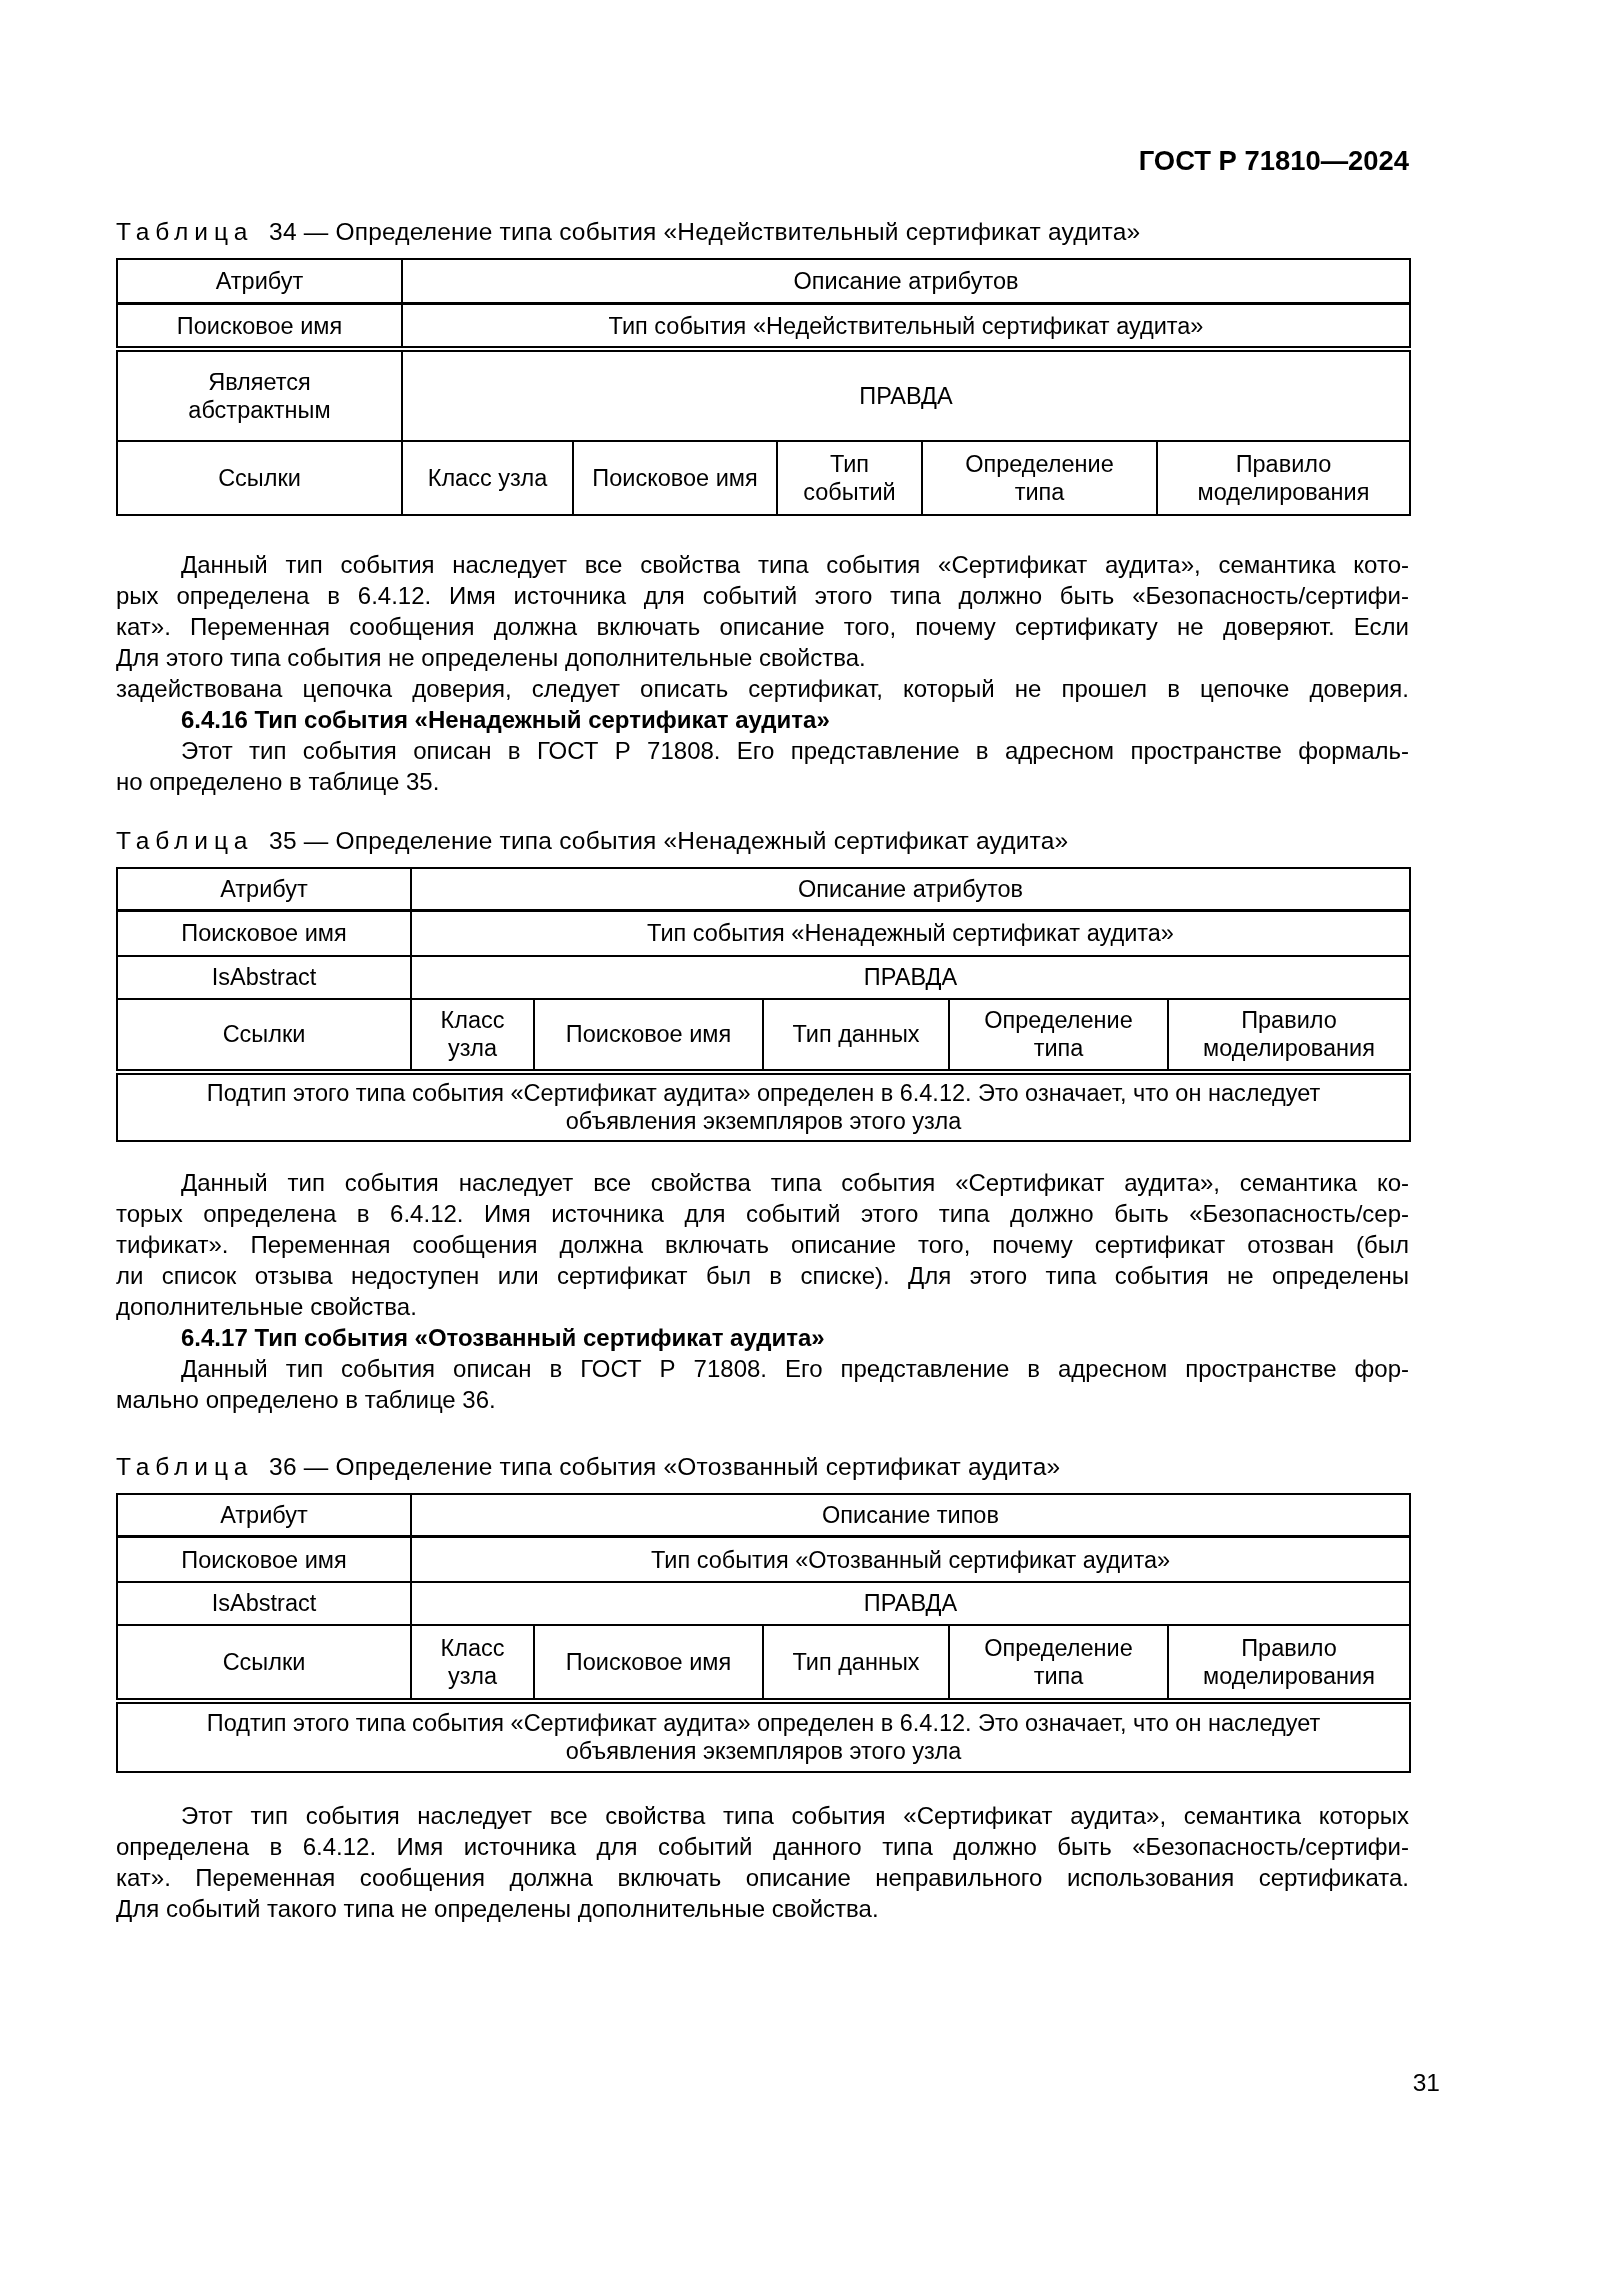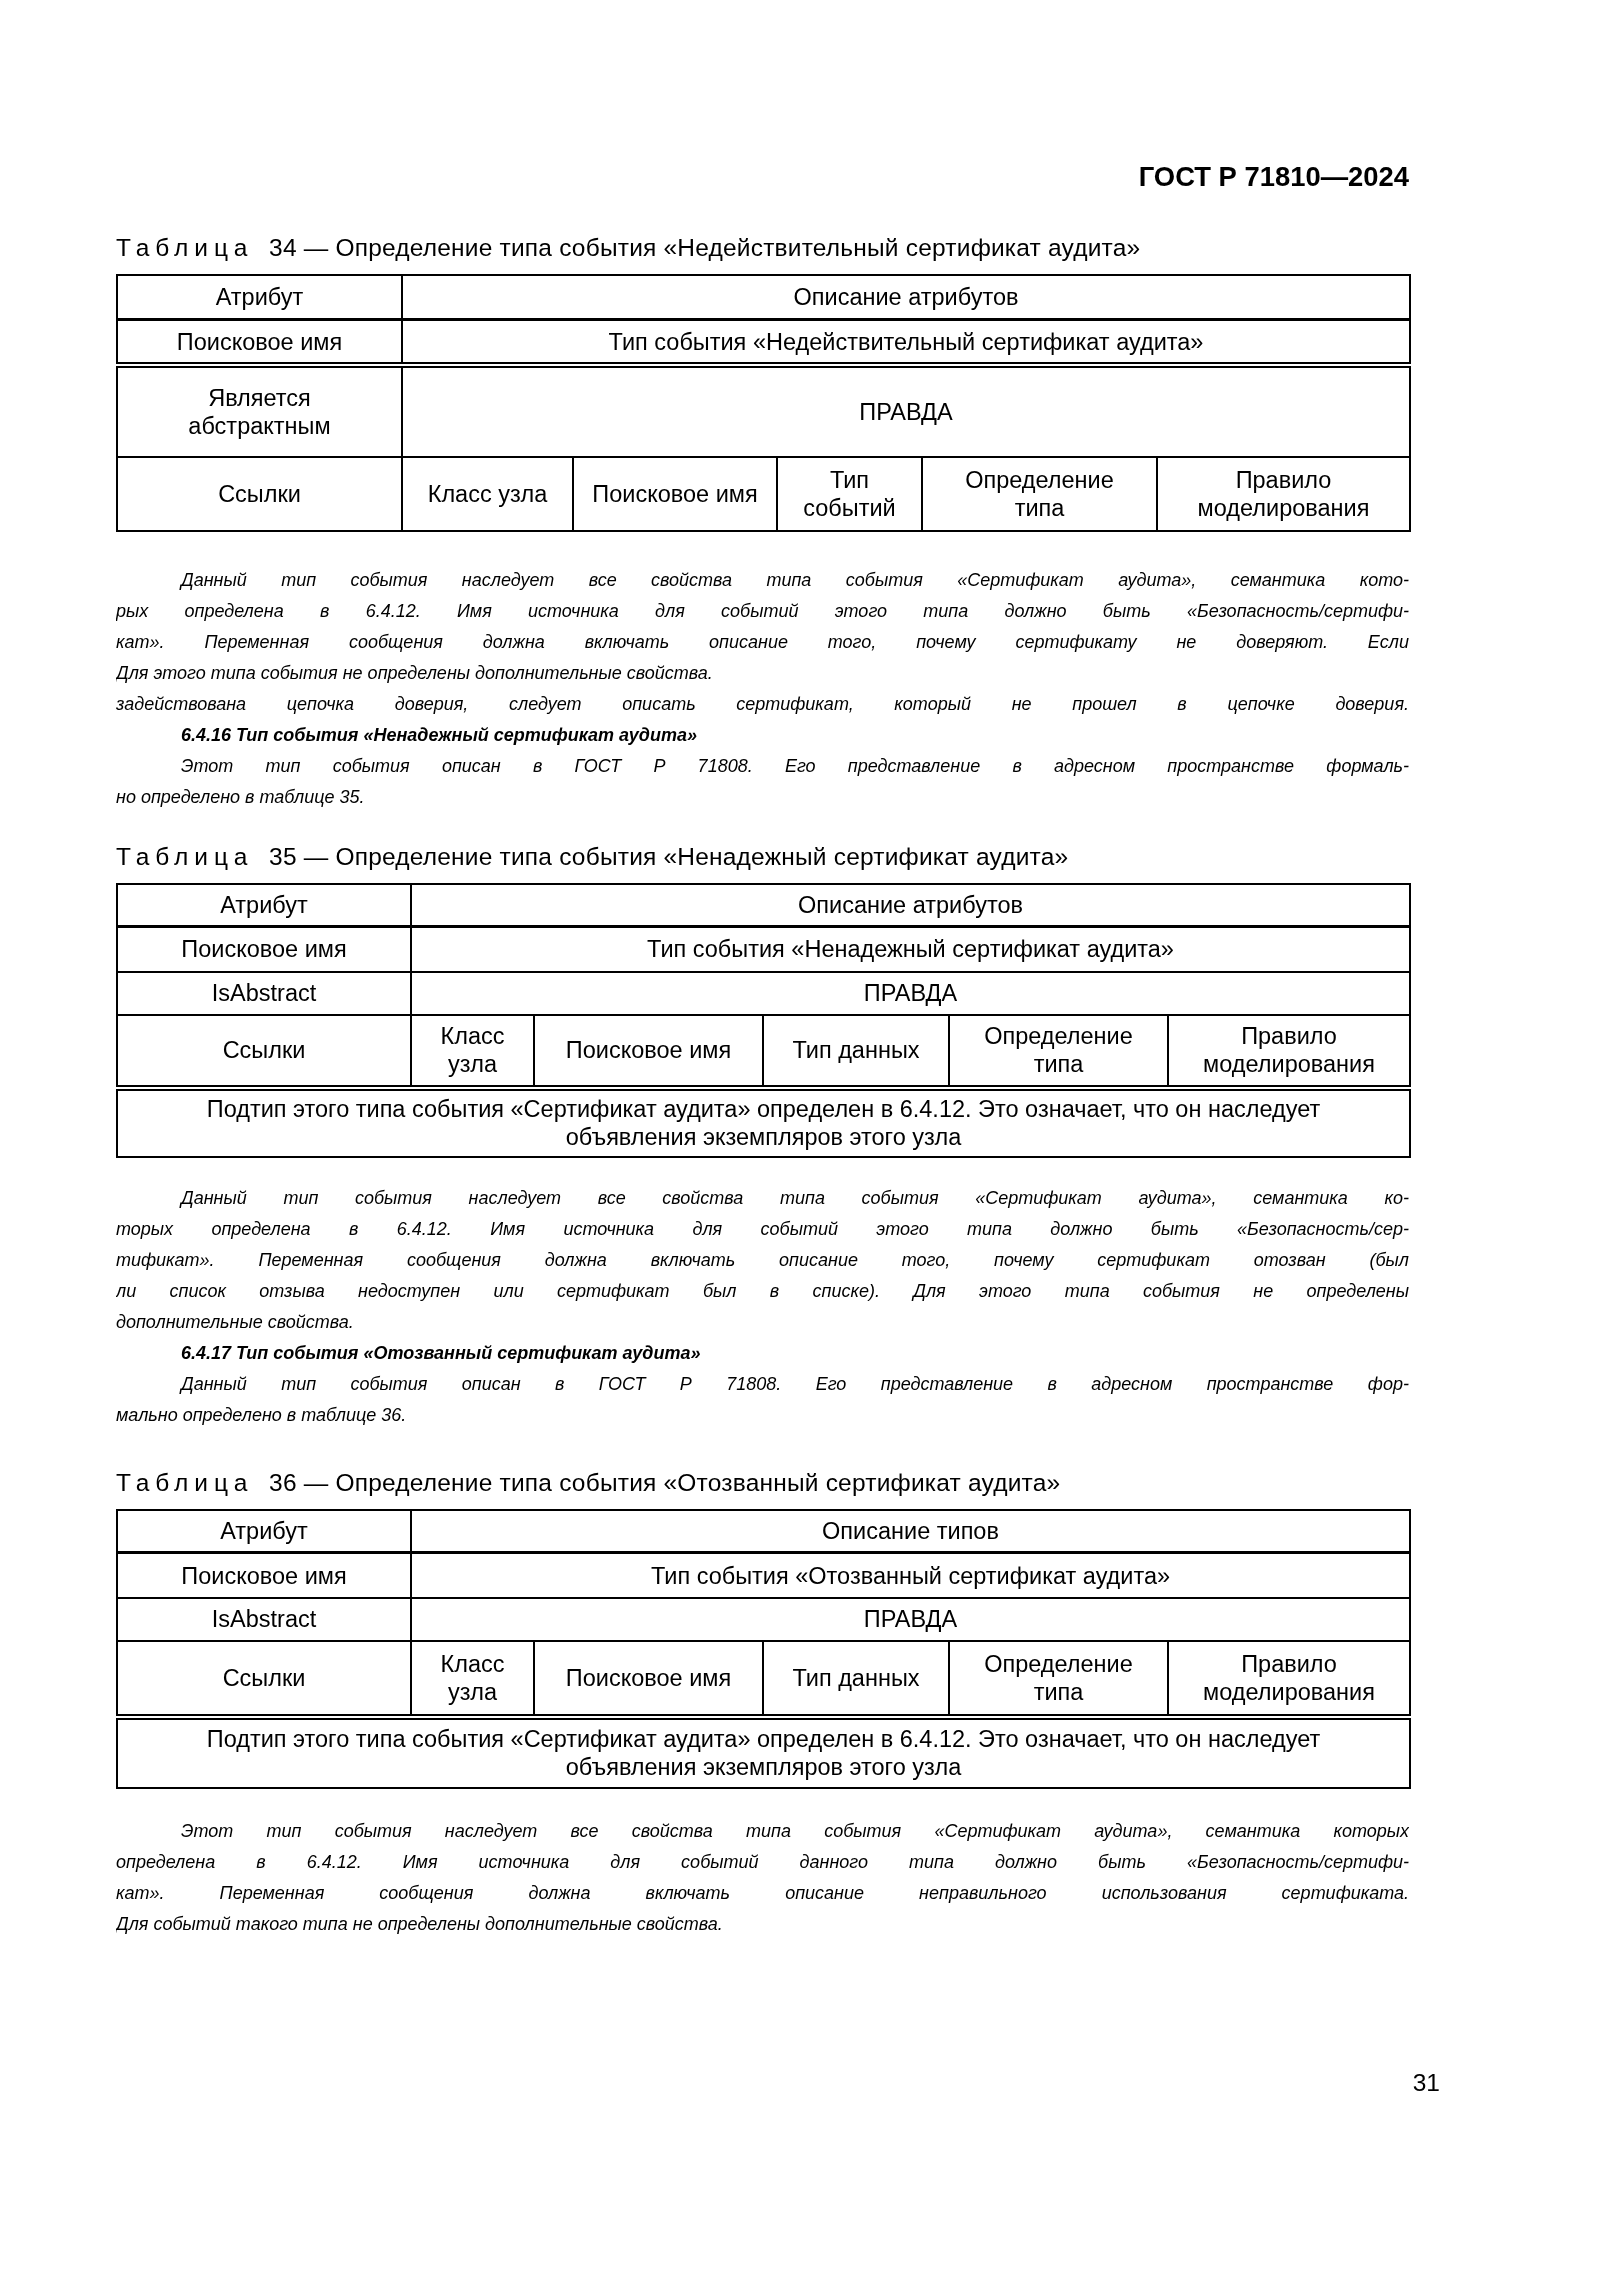--- a/index.html
+++ b/index.html
@@ -2,21 +2,21 @@
 <html><head>
 <meta charset="utf-8">
 <style>
   html,body { margin:0; padding:0; }
   body {
     width:1621px; height:2293px;
     background:#ffffff; color:#000;
     font-family:"Liberation Sans", sans-serif;
     position:relative; overflow:hidden;
   }
-  .content { position:absolute; left:116px; top:16px; width:1293px; }
+  .content { position:absolute; left:116px; top:0; width:1293px; }
 
   .doc-header {
     margin-top:145px;
     text-align:right;
     font-weight:bold;
     font-size:27.4px; line-height:31px;
   }
 
   .tcaption { font-size:24.5px; line-height:29px; white-space:nowrap; }
   .cap-word { letter-spacing:5.9px;margin-top:10px; }
@@ -36,21 +36,21 @@
     font-size:23.5px; line-height:28px;
     text-align:center; vertical-align:middle;
     white-space:pre-line;
     padding:2px 9px;
     overflow:hidden;
   }
   tr.hd td  { border-bottom-width:3.9px; }
   tr.dbl td { border-bottom:6.9px double #000; }
   td.note-cell { line-height:29px; }
 
-  .p { font-size:18px; line-height:31px;font-style:italic; }
+  .p { font-size:24px; line-height:31px; }
   .pline { text-align:justify; text-align-last:justify; height:31px; overflow:hidden; }
   .pline.first { text-indent:65px; }
   .pline.last { text-align-last:left; }
   .pline.heading { font-weight:bold; text-align:left; text-align-last:left; text-indent:65px; }
   .p1  { margin-top:33px; }
   .p2  { margin-top:25.5px; }
   .p3  { margin-top:27.4px; }
 
   .pagenum {
     position:absolute; top:2068px; left:131px; width:1309px;

